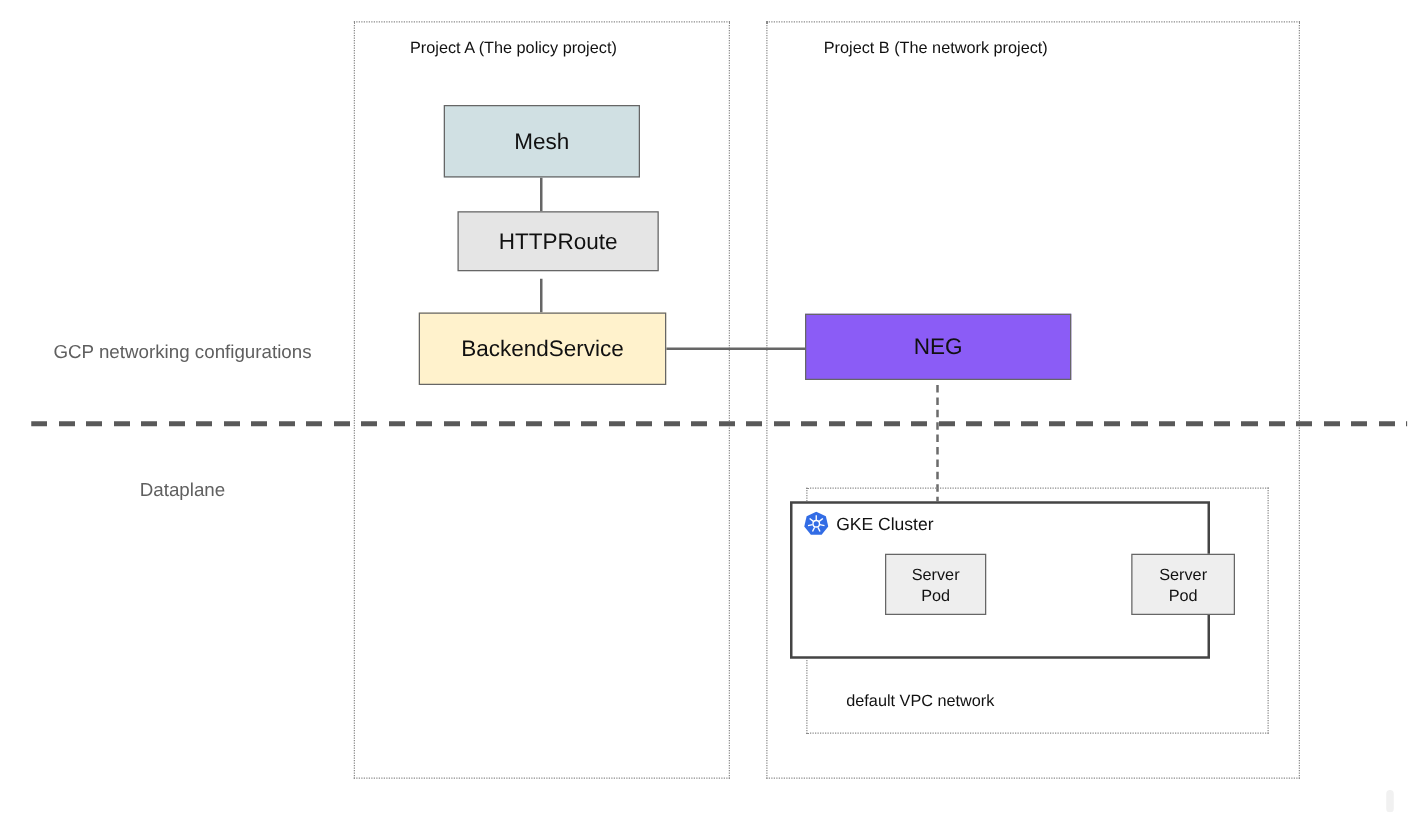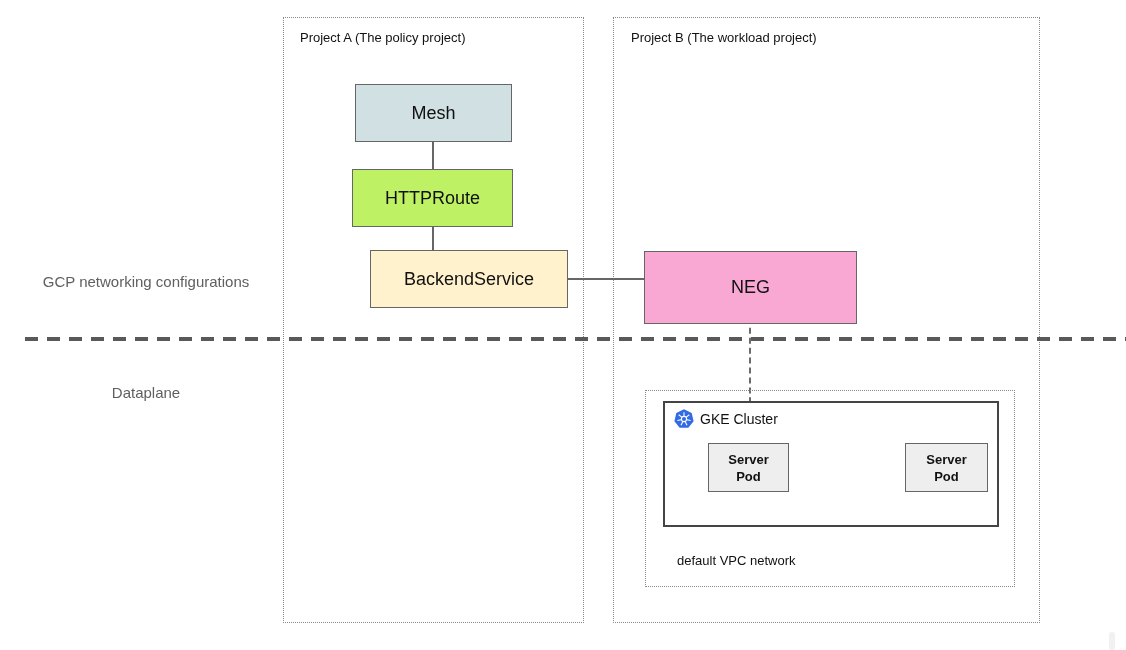--- a/index.html
+++ b/index.html
@@ -4,44 +4,44 @@
 <style>
   html,body { margin:0; padding:0; background:#ffffff; }
   #canvas {
     position:relative; width:1126px; height:650px; background:#ffffff;
     font-family:"Liberation Sans", sans-serif; overflow:hidden;
   }
   .region {
     position:absolute; border:1.5px dotted #8a8a8a; background:transparent;
   }
   .region-label {
-    position:absolute; font-size:13px; color:#111; white-space:nowrap;
+    position:absolute; font-size:13px; color:#111; white-space:nowrap;margin-left:28px;
   }
   .node {
     position:absolute; border:1.5px solid #666666; display:flex;
     align-items:center; justify-content:center; font-size:18px; color:#111;
     box-sizing:border-box; text-align:center;
   }
   .pod {
-    font-size:13px; line-height:17px; white-space:pre-line;font-weight:bold;
+    font-size:13px; line-height:17px; white-space:pre-line;
   }
   .edge { position:absolute; }
   .edge-v { border-left:2px solid #666666; width:0; }
   .edge-h { border-top:2px solid #666666; height:0; }
   .edge-dashed-v { border-left:2px dashed #6b6b6b; width:0; }
   .separator {
     position:absolute; left:25px; top:337px; width:1101px; height:4px;
     background:repeating-linear-gradient(90deg,#595959 0 13px,transparent 13px 22px);
   }
   .side-label {
     position:absolute; left:35px; width:222px; text-align:center;
     font-size:15px; line-height:20px; color:#5f5f5f;
   }
   .gke-box {
-    position:absolute; left:663px; top:401px; width:336px; height:126px;
+    position:absolute; left:632px; top:401px; width:336px; height:126px;
     border:2px solid #444444; background:#ffffff; box-sizing:border-box;
   }
   .gke-header {
     position:absolute; left:9px; top:6px; display:flex; align-items:center; gap:6px;
   }
   .gke-title { font-size:14px; color:#111; }
   .k8s-icon { width:20px; height:20px; display:block; }
   .vpc-label {
     position:absolute; left:13px; bottom:18px; font-size:13px; color:#111;margin-left:18px;
   }
@@ -52,39 +52,39 @@
 </style>
 </head>
 <body>
 
 <div id="canvas">
 
   <div class="region" style="left:283px; top:17px; width:299px; height:604px;"></div>
   <div class="region-label" style="left:300px; top:30px;">Project A (The policy project)</div>
 
   <div class="region" style="left:613px; top:17px; width:425px; height:604px;"></div>
-  <div class="region-label" style="left:631px; top:30px;">Project B (The workload project)</div>
+  <div class="region-label" style="left:631px; top:30px;">Project B (The network project)</div>
 
   <div class="side-label" style="top:272px;text-align:center;">GCP networking configurations</div>
   <div class="side-label" style="top:383px;">Dataplane</div>
 
   <div class="separator"></div>
 
   <div class="edge edge-v" style="left:432px; top:142px; height:27px;"></div>
   <div class="edge edge-v" style="left:432px; top:223px; height:27px;"></div>
   <div class="edge edge-h" style="left:533px; top:278px; width:111px;"></div>
   <div class="edge edge-dashed-v" style="left:749px; top:308px; height:135px;"></div>
 
   <div class="node" style="left: 355px; top: 84px; width: 157px; height: 58px; background-color: rgb(208, 224, 227);">Mesh</div>
 
-  <div class="node" style="left: 352px; top: 169px; width: 161px; height: 58px; background-color: #bef264;">HTTPRoute</div>
+  <div class="node" style="left: 366px; top: 169px; width: 161px; height: 48px; background-color: #e5e5e5;">HTTPRoute</div>
 
-  <div class="node" style="left: 335px; top: 250px; width: 198px; height: 58px; background-color: rgb(255, 242, 204); margin-left: 35px;">BackendService</div>
+  <div class="node" style="left: 335px; top: 250px; width: 198px; height: 58px; background-color: rgb(255, 242, 204);">BackendService</div>
 
-  <div class="node" style="left: 644px; top: 251px; width: 213px; height: 73px; background-color: #f9a8d4;">NEG</div>
+  <div class="node" style="left: 644px; top: 251px; width: 213px; height: 53px; background-color: #8b5cf6;">NEG</div>
 
   <div class="region" style="left:645px; top:390px; width:368px; height:195px;">
     <div class="vpc-label">default VPC network</div>
   </div>
 
   <div class="gke-box">
     <div class="gke-header">
       <svg class="k8s-icon" viewBox="0 0 20 20">
         <polygon points="10,0.3 17.7,4 19.6,12.2 14.3,18.8 5.7,18.8 0.4,12.2 2.3,4" fill="#326ce5"></polygon>
         <circle cx="10" cy="10" r="2.6" fill="none" stroke="#ffffff" stroke-width="1.1"></circle>

